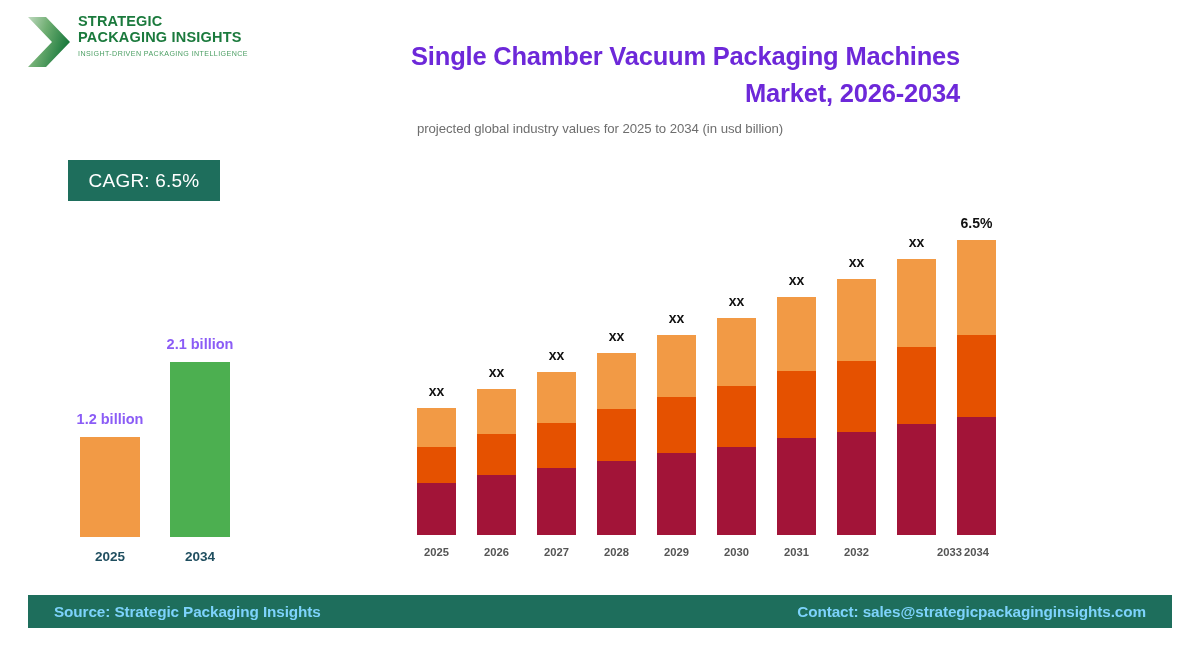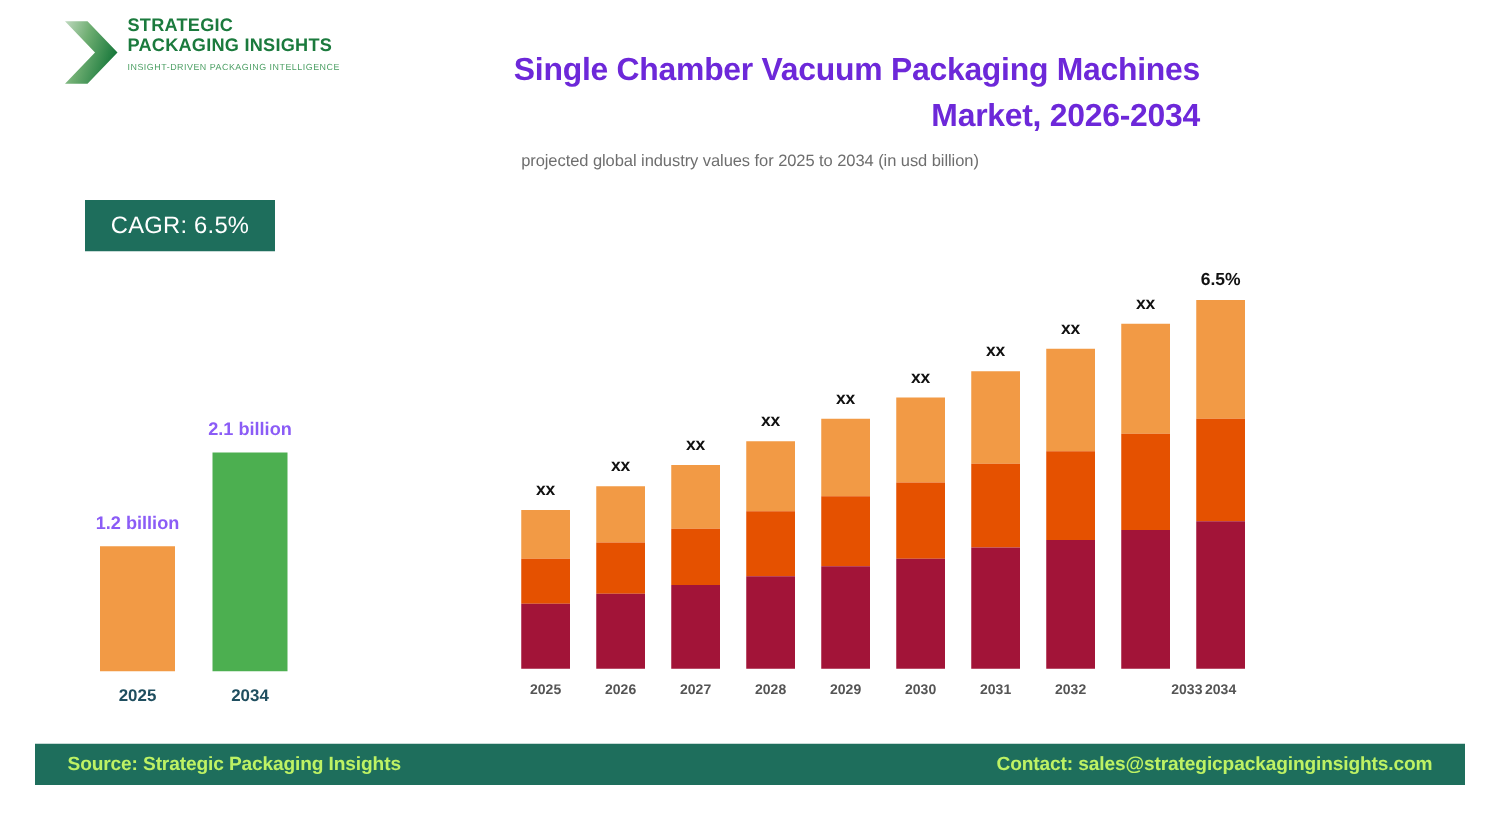--- a/index.html
+++ b/index.html
@@ -6,21 +6,21 @@
   body{
     width:1200px;height:650px;
     background:#ffffff;
     font-family:"Liberation Sans", sans-serif;
     position:relative;
     overflow:hidden;
     -webkit-font-smoothing:antialiased;
   }
 
   
-  #logo{position:absolute;left:50px;top:14px;width:200px;height:62px;}
+  #logo{position:absolute;left:26px;top:14px;width:200px;height:62px;}
   #logo-mark{position:absolute;left:0;top:2px;width:46px;height:52px;}
   #logo-text{position:absolute;left:52px;top:0px;}
   .logo-line{
     color:#1B7A3D;font-weight:bold;font-size:14.5px;letter-spacing:0.2px;
     line-height:15.5px;white-space:nowrap;
   }
   #logo-tagline{
     margin-top:5px;color:#4A9E62;font-size:7.1px;letter-spacing:0.42px;
     white-space:nowrap;font-weight:normal;
   }
@@ -71,21 +71,21 @@
     white-space:nowrap;color:#555555;font-size:11.2px;font-weight:bold;
   }
 
   
   #footer{
     position:absolute;left:28px;top:595px;width:1144px;height:33px;
     background:#1E6E5C;display:flex;align-items:center;
     justify-content:space-between;box-sizing:border-box;
     padding:0 26px 0 26px;
   }
-  #footer div{color:#bef264;font-size:15.3px;font-weight:bold;letter-spacing:-0.1px;}
+  #footer div{color:#7dd3fc;font-size:15.3px;font-weight:bold;letter-spacing:-0.1px;}
 </style>
 </head>
 <body>
 
 <div id="logo">
   <div id="logo-mark">
     <svg width="46" height="52" viewBox="0 0 46 52" xmlns="http://www.w3.org/2000/svg">
       <defs>
         <linearGradient id="chevGrad" x1="0" y1="0" x2="1" y2="0.4">
           <stop offset="0%" stop-color="#BFD9BF"></stop>

